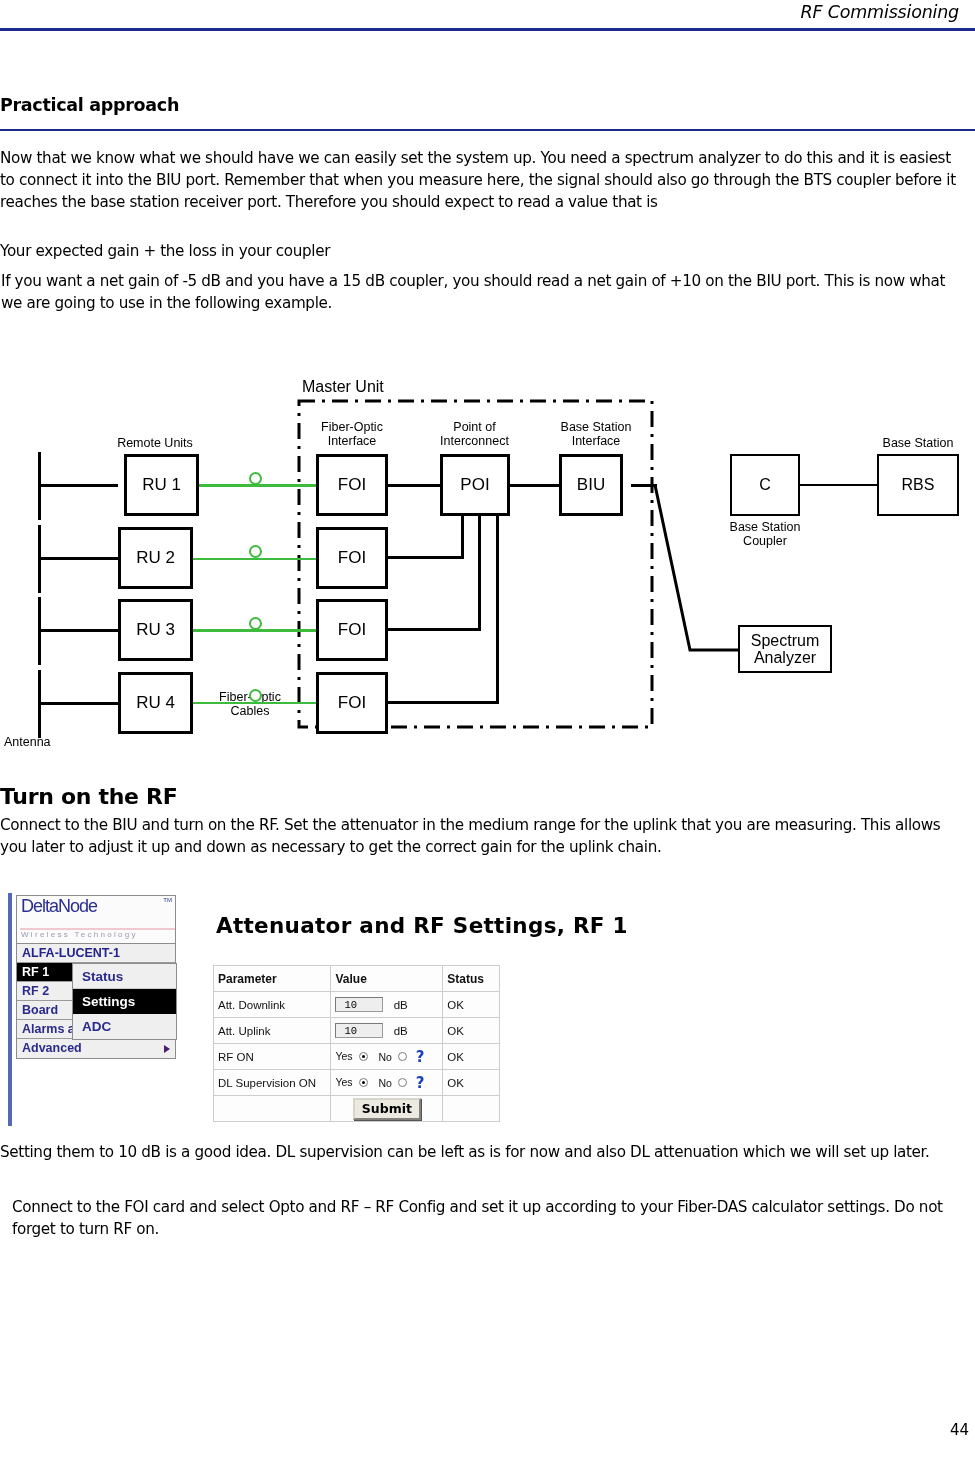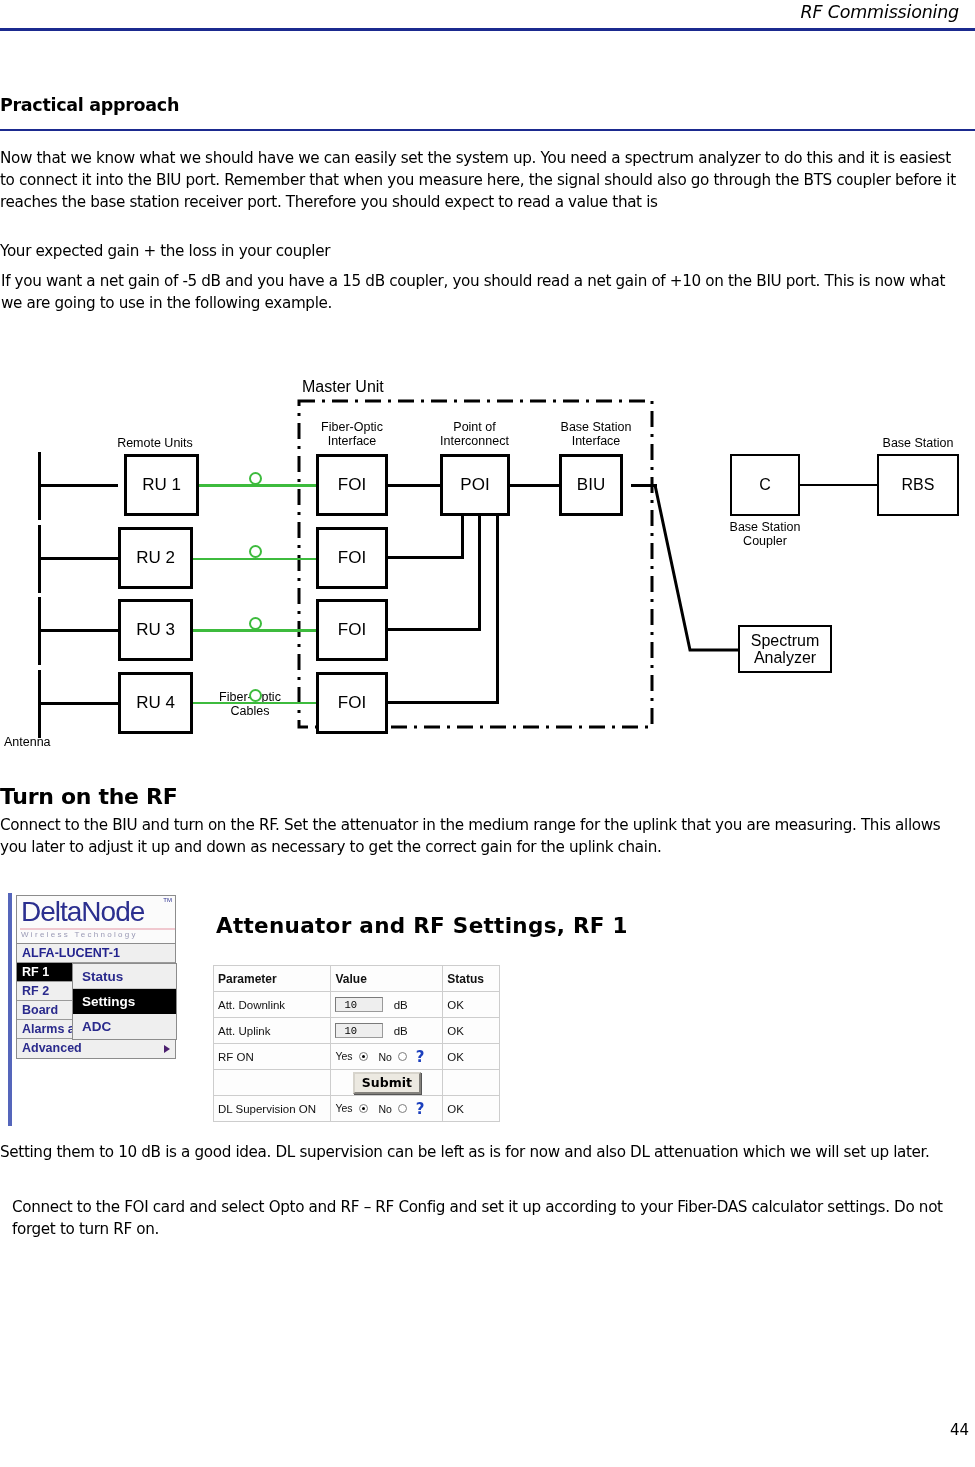--- a/index.html
+++ b/index.html
@@ -190,21 +190,21 @@
     position: relative;
     height: 47px;
     border-bottom: 1px solid #8c8c8c;
     background: #fbfbfb;
     overflow: hidden;
   }
   .ws-logo-word {
     position: absolute;
     left: 4px; top: 0px;
     font-family: "Liberation Sans", sans-serif;
-    font-size: 28px;
+    font-size: 18px;
     font-weight: normal;
     letter-spacing: -1px;
     color: #2b2f8f;
     white-space: nowrap;
   }
   .ws-logo-tm {
     position: absolute;
     right: 3px; top: 1px;
     font-size: 6px;
     color: #2b2f8f;
@@ -560,40 +560,40 @@
             <span class="radio on"></span>
             <span class="radio-lbl" style="margin-left:6px;">No</span>
             <span class="radio"></span>
             <span class="help-q">?</span>
           </span>
         </td>
         <td>OK</td>
       </tr>
 
       <tr>
-        <td>&nbsp;</td>
-        <td class="cell-center">
-          <span class="ws-submit">Submit</span>
-        </td>
-        <td>&nbsp;</td>
-      </tr>
-
-      <tr>
         <td class="cell-nowrap" style="padding-right:0;">DL Supervision ON</td>
         <td>
           <span class="radio-group">
             <span class="radio-lbl">Yes</span>
             <span class="radio on"></span>
             <span class="radio-lbl" style="margin-left:6px;">No</span>
             <span class="radio"></span>
             <span class="help-q">?</span>
           </span>
         </td>
         <td>OK</td>
       </tr>
+
+      <tr>
+        <td>&nbsp;</td>
+        <td class="cell-center">
+          <span class="ws-submit">Submit</span>
+        </td>
+        <td>&nbsp;</td>
+      </tr>
     </tbody>
       </table>
   </div>
 </div>
 
 <div class="para" id="para-5">Setting them to 10 dB is a good idea. DL supervision can be left as is for now and also DL attenuation which we will set up later.</div>
 <div class="para" id="para-6">Connect to the FOI card and select Opto and RF – RF Config and set it up according to your Fiber-DAS calculator settings. Do not forget to turn RF on.</div>
 
 <div class="page-num">44</div>
 

